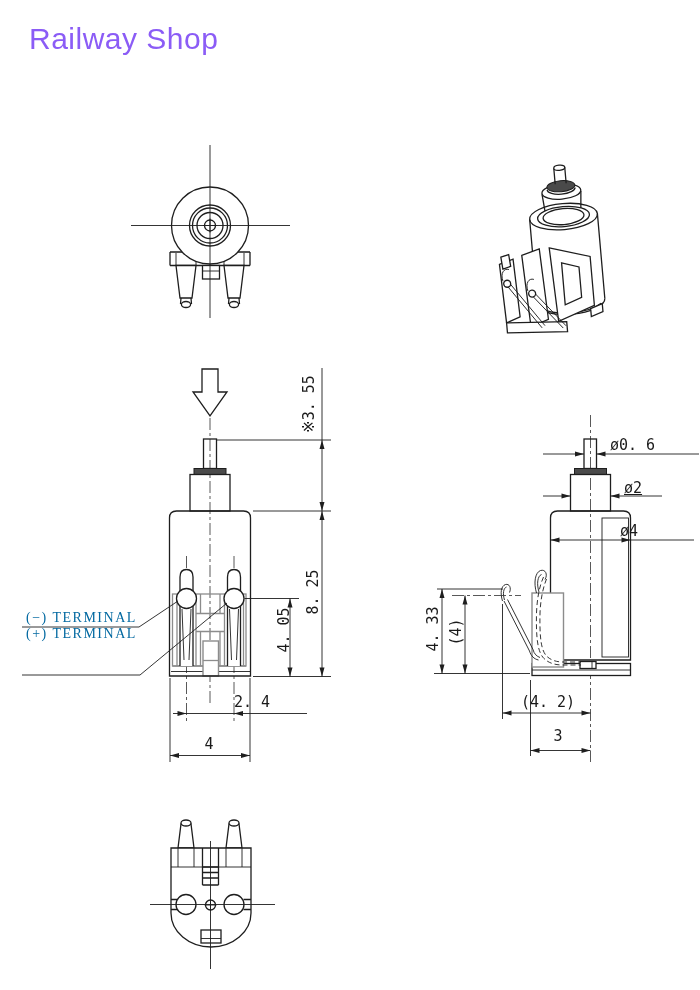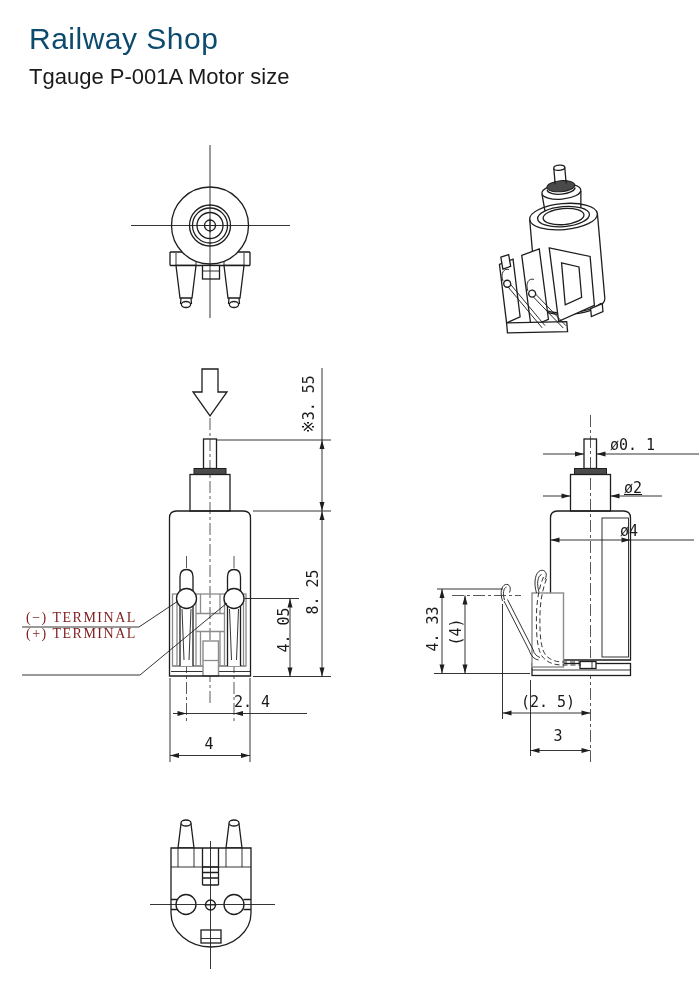--- a/index.html
+++ b/index.html
@@ -1,26 +1,26 @@
 <!DOCTYPE html>
 <html><head>
 <meta charset="utf-8">
 <style>
   html,body{margin:0;padding:0;background:#ffffff;}
   #stage{position:relative;width:700px;height:990px;background:#fff;overflow:hidden;
          font-family:"Liberation Sans",sans-serif;color:#1c1c1c;}
   #stage svg{position:absolute;left:0;top:0;}
   .abs{position:absolute;}
-  .title{font-size:30px;letter-spacing:0.5px;color:#0c4a6e;}
+  .title{font-size:30px;letter-spacing:0.5px;color:#8b5cf6;}
   .subtitle{font-size:22px;color:#1a1a1a;}
   .dim{font-family:"DejaVu Sans Mono","DejaVu Sans",monospace;font-size:15px;color:#1a1a1a;
        white-space:pre;line-height:18px;}
   .dim-c{width:100px;height:18px;text-align:center;}
   .dim-v{transform:rotate(-90deg);transform-origin:center center;}
-  .term{font-family:"Liberation Serif",serif;font-size:14px;letter-spacing:1.5px;color:#7f1d1d;
+  .term{font-family:"Liberation Serif",serif;font-size:14px;letter-spacing:1.5px;color:#0369a1;
         white-space:pre;}
   
   .o{stroke:#1e1e1e;stroke-width:1.3;fill:none;}
   .ow{stroke:#1e1e1e;stroke-width:1.3;fill:#ffffff;}
   .t{stroke:#1e1e1e;stroke-width:0.9;fill:none;}
   .g{stroke:#8c8c8c;stroke-width:1.3;fill:none;}
   .gw{stroke:#8c8c8c;stroke-width:1.4;fill:#ffffff;}
   .cl{stroke:#2e2e2e;stroke-width:0.8;fill:none;stroke-dasharray:12 3 3 3;}
   .ar{fill:#1e1e1e;stroke:none;}
   .dk{fill:#4a4a4a;stroke:#1e1e1e;stroke-width:1;}
@@ -204,32 +204,31 @@
       <path class="t" d="M204.5,905 H216.5 M210.5,899 V911"></path>
 
       <rect class="ow" x="201" y="930" width="20" height="13"></rect>
       <path class="t" d="M201,938.5 H221"></path>
 
       <path class="t" d="M150,904.5 H275 M210.5,841 V969"></path>
     </g>
   </svg>
 
   <div class="abs title" style="left:29px;top:22px;">Railway Shop</div>
-  <div class="abs subtitle" style="left:29px;top:64px;">Tgauge P-001A Motor size</div>
 
   <div class="abs term" style="left:26px;top:610px;">(−) TERMINAL</div>
   <div class="abs term" style="left:26px;top:626px;">(+) TERMINAL</div>
 
   <div class="abs dim dim-c dim-v" style="left:259px;top:395px;">※3. 55</div>
   <div class="abs dim dim-c dim-v" style="left:263px;top:583px;">8. 25</div>
   <div class="abs dim dim-c dim-v" style="left:234px;top:621px;">4. 05</div>
   <div class="abs dim dim-c" style="left:217px;top:693px;width:70px;">2. 4</div>
   <div class="abs dim dim-c" style="left:174px;top:735px;width:70px;">4</div>
 
-  <div class="abs dim" style="left:610px;top:436px;">ø0. 1</div>
+  <div class="abs dim" style="left:610px;top:436px;">ø0. 6</div>
   <div class="abs dim" style="left:624px;top:479px;text-decoration:underline;">ø2</div>
   <div class="abs dim" style="left:620px;top:522px;">ø4</div>
   <div class="abs dim dim-c dim-v" style="left:383px;top:620px;">4. 33</div>
   <div class="abs dim dim-c dim-v" style="left:406px;top:623px;">(4)</div>
-  <div class="abs dim dim-c" style="left:498px;top:693px;">(2. 5)</div>
+  <div class="abs dim dim-c" style="left:498px;top:693px;">(4. 2)</div>
   <div class="abs dim dim-c" style="left:538px;top:727px;width:40px;">3</div>
 
 </div>
 
 </body></html>

